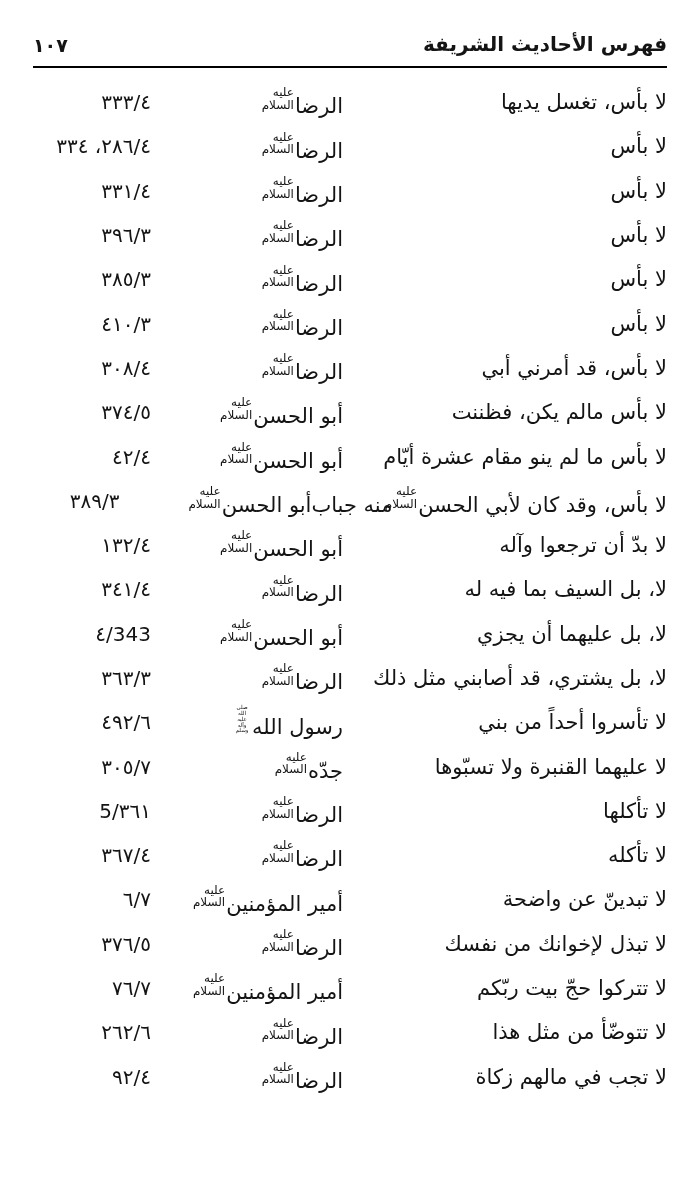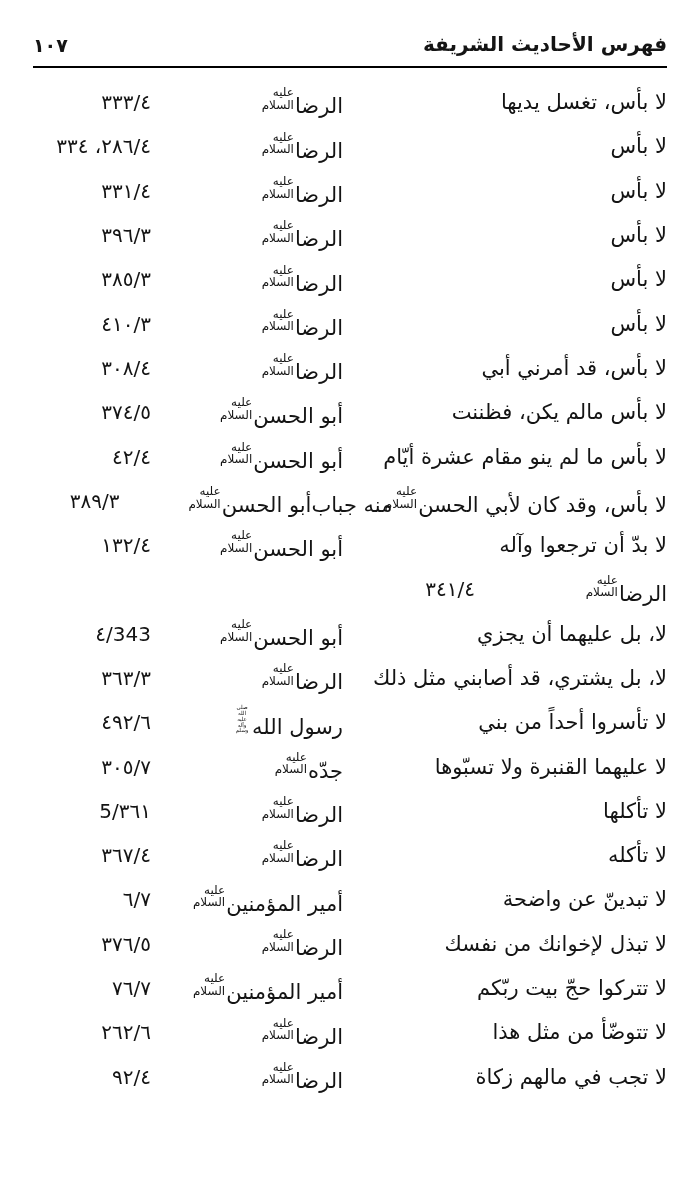--- a/index.html
+++ b/index.html
@@ -130,20 +130,21 @@
         <div class="cell-text">لا بأس، وقد كان لأبي الحسن<span class="hon">عليه السلام</span> منه جباب</div>
         <div class="cell-narrator">أبو الحسن<span class="hon">عليه السلام</span></div>
         <div class="cell-ref">٣٨٩/٣</div>
       </div>
       <div class="row">
         <div class="cell-text">لا بدّ أن ترجعوا وآله</div>
         <div class="cell-narrator">أبو الحسن<span class="hon">عليه السلام</span></div>
         <div class="cell-ref">١٣٢/٤</div>
       </div>
       <div class="row">
+        <div class="cell-text">لا، بل السيف بما فيه له</div>
         <div class="cell-narrator">الرضا<span class="hon">عليه السلام</span></div>
         <div class="cell-ref">٣٤١/٤</div>
       </div>
       <div class="row">
         <div class="cell-text">لا، بل عليهما أن يجزي</div>
         <div class="cell-narrator">أبو الحسن<span class="hon">عليه السلام</span></div>
         <div class="cell-ref">343/٤</div>
       </div>
       <div class="row">
         <div class="cell-text">لا، بل يشتري، قد أصابني مثل ذلك</div>

